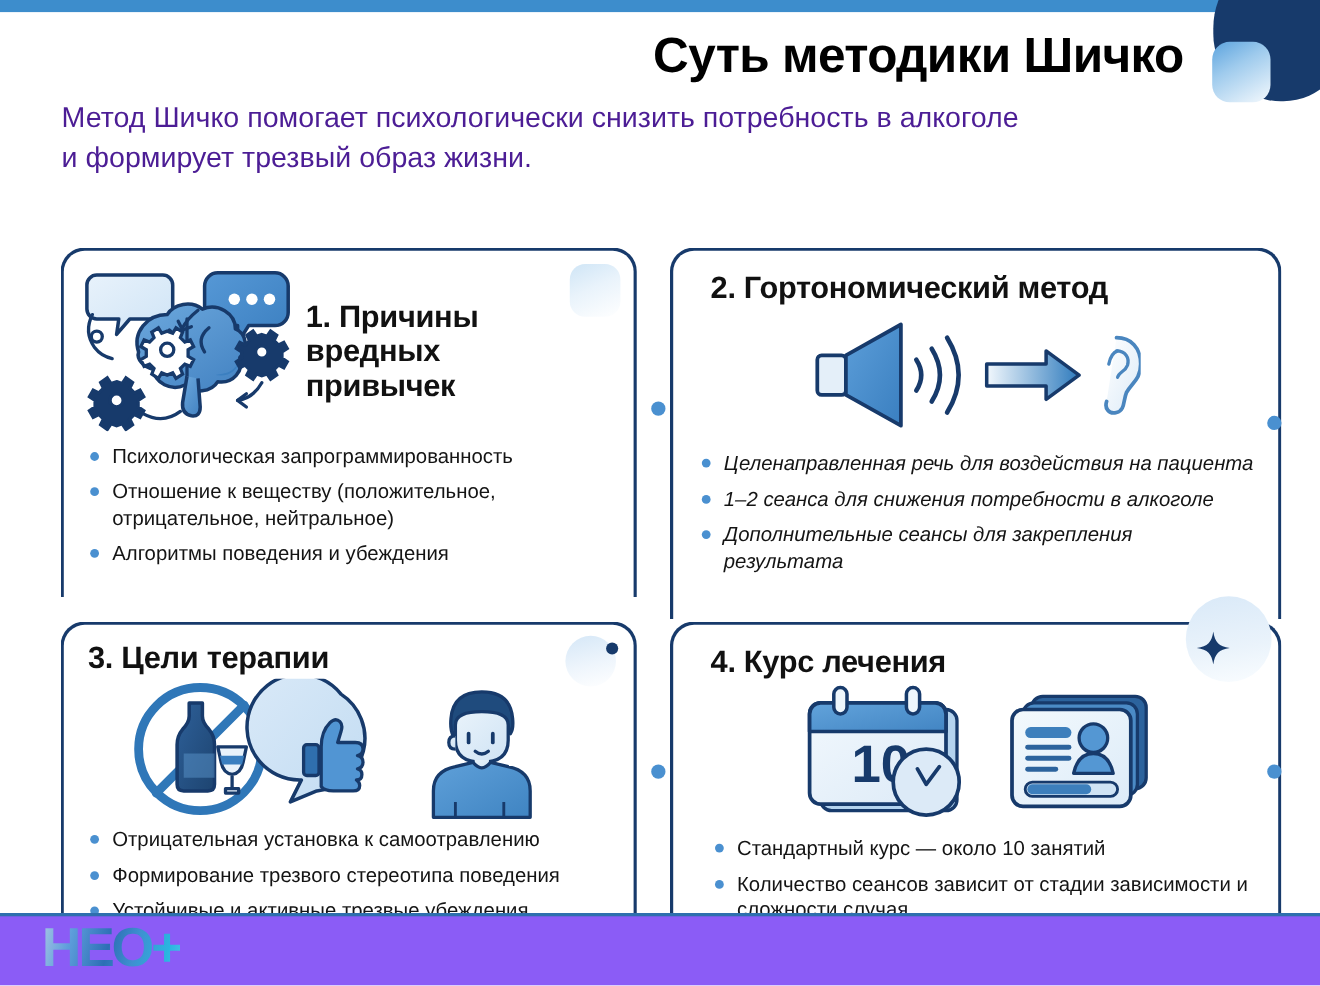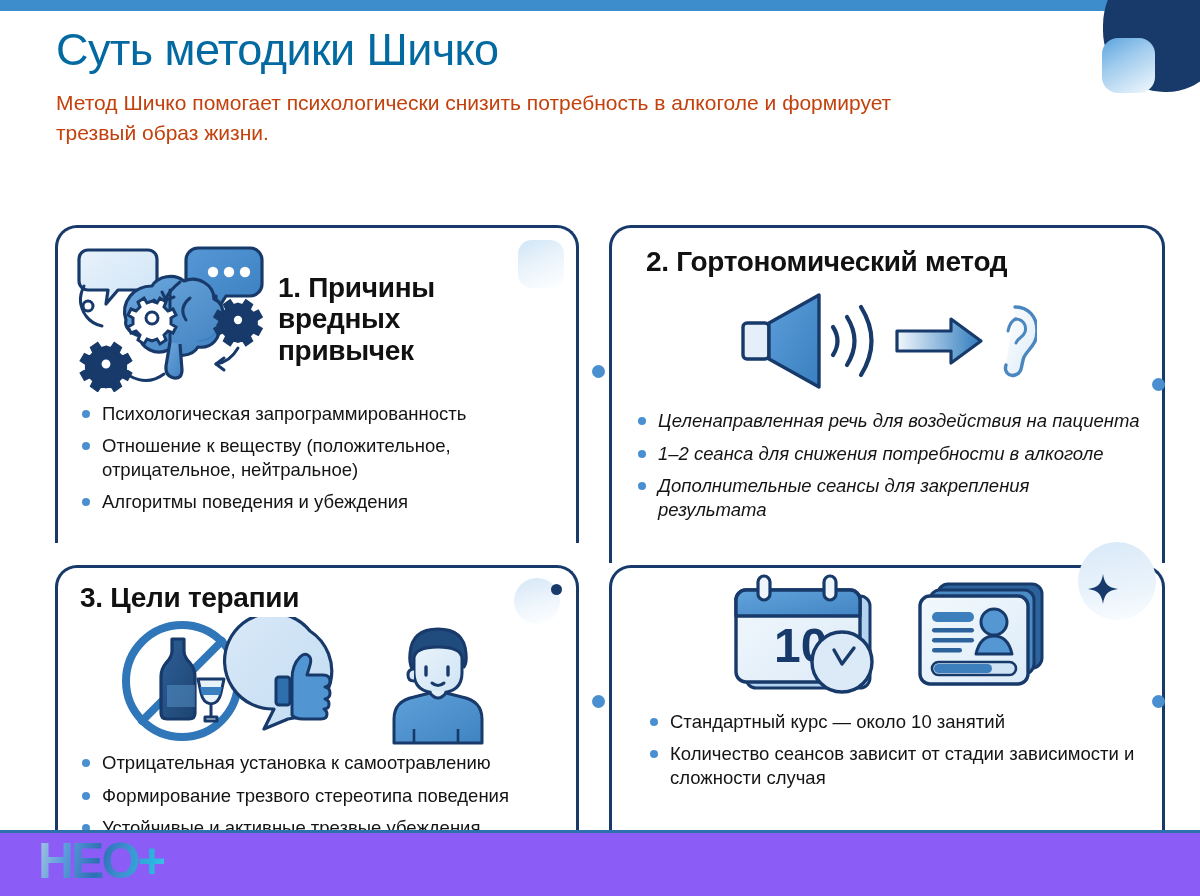--- a/index.html
+++ b/index.html
@@ -52,29 +52,30 @@
   
   .header {
     position: absolute;
     top: 26px;
     left: 56px;
     width: 1020px;
     z-index: 5;
   }
   .page-title {
     font-size: 45px;
-    font-weight: 400;
-    color: #0369a1;
+    font-weight: 700;
+    color: #000000;
     letter-spacing: -0.6px;
     line-height: 1.06;
+    text-align: right;
   }
   .page-subtitle {
     margin-top: 14px;
-    font-size: 21px;
-    color: #c2410c;
+    font-size: 26px;
+    color: #4c1d95;
     line-height: 1.42;
     max-width: 880px;
   }
 
   
   .grid {
     position: absolute;
     top: 193px;
     left: 55px;
     width: 1110px;
@@ -416,20 +417,21 @@
   <div class="link-dot" style="left:537px; top:470px;"></div>
 
   <div class="card card-4">
     <div class="deco-circ-big"></div>
     <div class="deco-star">
       <svg width="30" height="30" viewBox="0 0 30 30">
         <path d="M15 0 C16.5 10 20 13.5 30 15 C20 16.5 16.5 20 15 30 C13.5 20 10 16.5 0 15 C10 13.5 13.5 10 15 0 Z" fill="#173a6b"></path>
       </svg>
     </div>
 
+    <div class="card-title card-title-wide">4. Курс лечения</div>
 
     <div class="icon-row" style="margin-top:2px; gap:40px;text-decoration:underline;">
       <svg width="330" height="130" viewBox="0 0 330 130">
         <defs>
           <linearGradient id="calTop" x1="0" y1="0" x2="1" y2="1">
             <stop offset="0" stop-color="#62a3db"></stop>
               <stop offset="1" stop-color="#4285c3"></stop>
           </linearGradient>
           <linearGradient id="calBody" x1="0" y1="0" x2="1" y2="1">
             <stop offset="0" stop-color="#f2f8fd"></stop>

